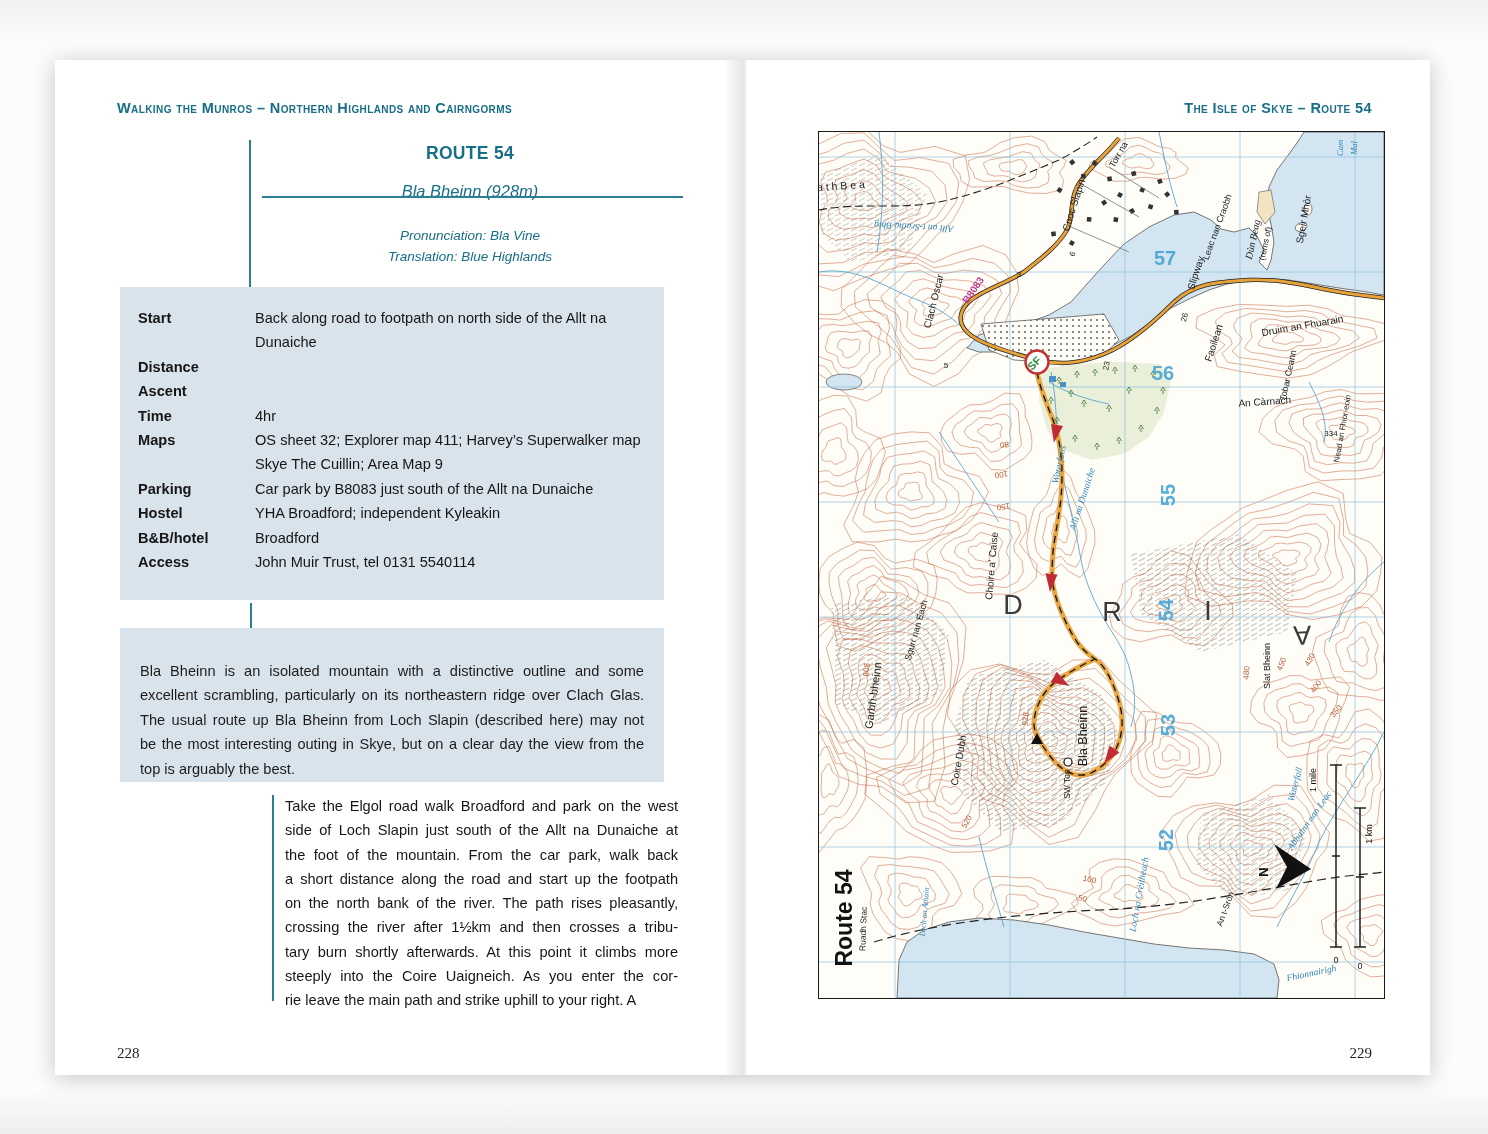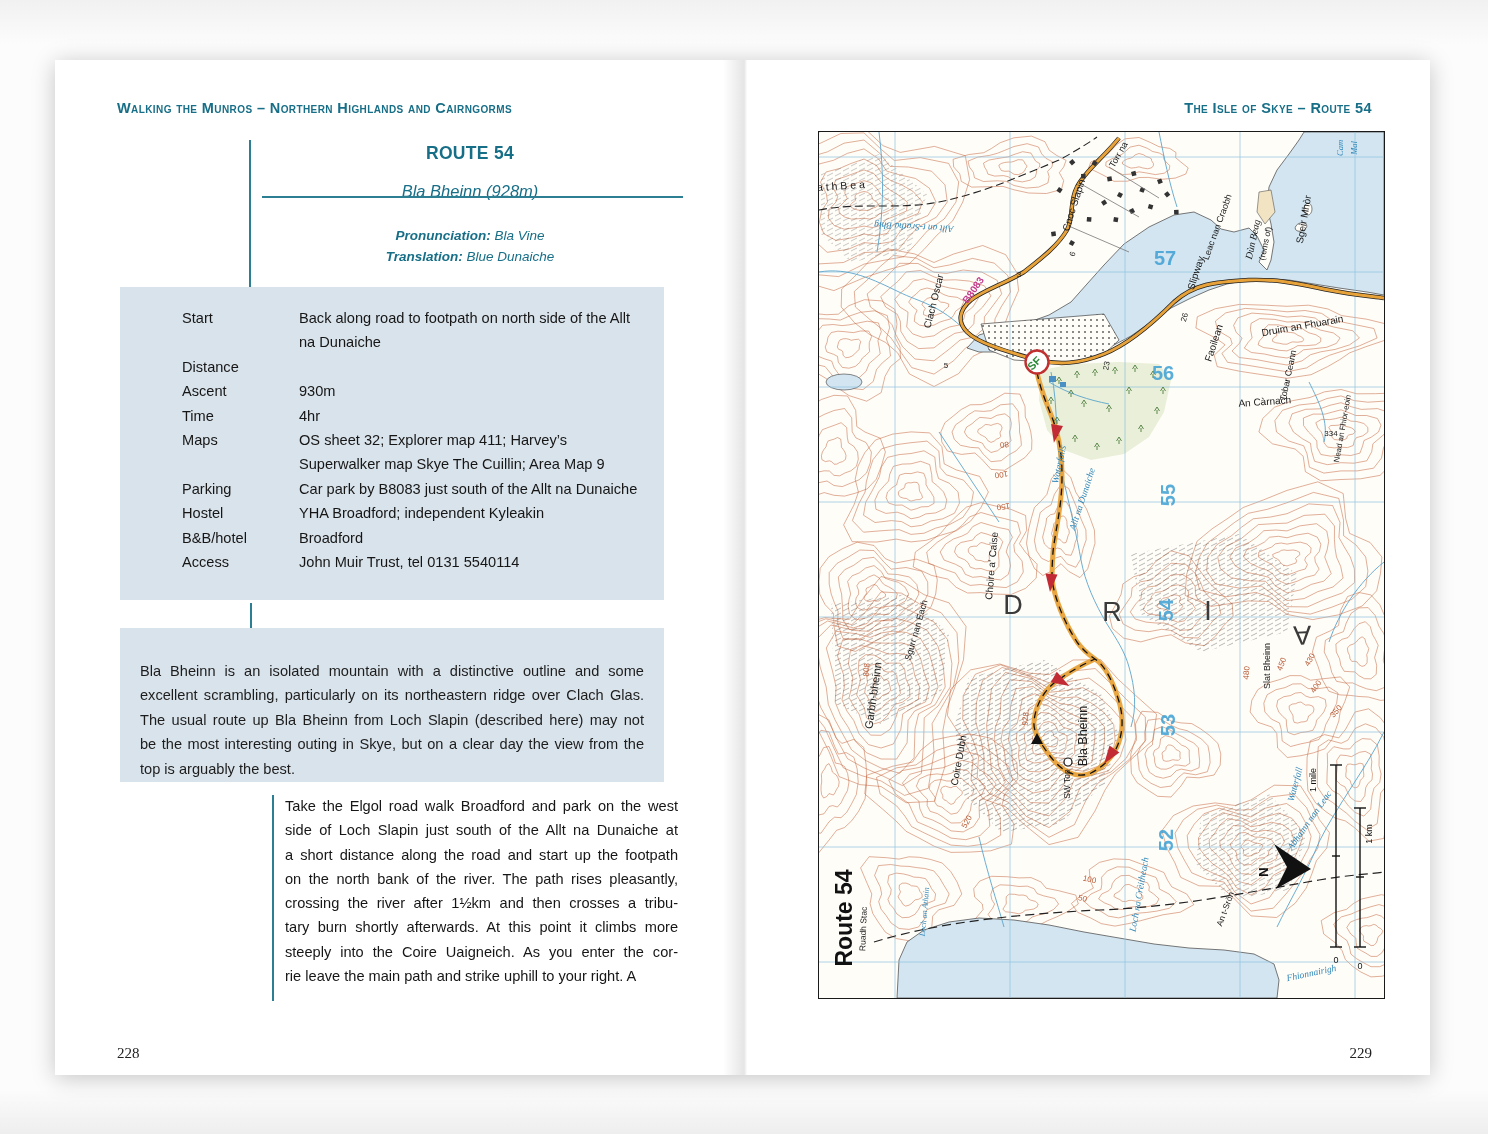--- a/index.html
+++ b/index.html
@@ -9,26 +9,26 @@
           box-shadow:0 3px 22px rgba(0,0,0,.22);}
   .crease{position:absolute;left:668px;top:0;width:44px;height:100%;
           background:linear-gradient(90deg,rgba(0,0,0,0) 0%,rgba(0,0,0,.10) 48%,rgba(255,255,255,.4) 55%,rgba(0,0,0,0) 100%);}
   .running{position:absolute;font-variant:small-caps;font-weight:700;font-size:14.5px;letter-spacing:.4px;color:#176e87;}
   .vrule{position:absolute;width:2px;background:#2c7f93;}
   .titleblock{position:absolute;left:207px;width:416px;text-align:center;color:#176e87;}
   .route-title{font-size:17.5px;font-weight:700;letter-spacing:.3px;}
   .route-sub{font-size:16.5px;font-style:italic;margin-top:18px;}
   .hr-teal{position:absolute;left:207px;width:421px;height:1.5px;background:#2c7f93;}
   .pronline{position:absolute;left:207px;width:416px;text-align:center;font-size:13.5px;color:#176e87;}
-  .pronline b{font-style:italic;font-weight:700;}
+  .pronline b{font-style:italic;font-weight:400;}
   .pronline i{font-style:italic;}
   .infobox{position:absolute;left:65px;top:227px;width:544px;height:313px;background:#d9e3eb;box-sizing:border-box;
            padding:19px 18px 0 18px;font-size:14.6px;color:#161616;}
   .irow{display:flex;line-height:24.4px;}
-  .irow .lab{width:117px;flex:0 0 117px;font-weight:400;margin-left:44px;}
+  .irow .lab{width:117px;flex:0 0 117px;font-weight:700;}
   .irow .val{flex:1;}
   .introbox{position:absolute;left:65px;top:568px;width:544px;height:154px;background:#d9e3eb;box-sizing:border-box;
             padding:31px 20px 0 20px;font-size:14.6px;color:#1d1d1d;}
   .introbox .ln{line-height:24.4px;text-align:justify;text-align-last:justify;white-space:nowrap;}
   .introbox .ln:last-child{text-align-last:left;}
   .bodypara{position:absolute;left:230px;top:734px;width:393px;font-size:14.6px;color:#161616;}
   .bodypara .ln{line-height:24.3px;text-align:justify;text-align-last:justify;white-space:nowrap;}
   .bodypara .ln:last-child{text-align-last:left;}
   .pagenum{position:absolute;font-size:15px;color:#222;font-family:"Liberation Serif",serif;margin-top:40px;}
   .mapframe{position:absolute;left:763px;top:71px;width:565px;height:866px;border:1.6px solid #1a1a1a;background:#fffdf8;}
@@ -49,34 +49,33 @@
       <div class="route-sub">Bla Bheinn (928m)</div>
     </div>
     <div class="hr-teal" style="top:136px;"></div>
 
     <div class="pronline" style="top:168px;">
       <b>Pronunciation:</b>
       <i>Bla Vine</i>
     </div>
     <div class="pronline" style="top:189px;">
       <b>Translation:</b>
-      <i>Blue Dunaiche</i>
+      <i>Blue Highlands</i>
     </div>
 
     <div class="infobox">
       <div class="irow">
           <div class="lab">Start</div>
           <div class="val">Back along road to footpath on north side of the Allt na Dunaiche</div>
         </div>
       <div class="irow">
           <div class="lab">Distance</div>
         </div>
       <div class="irow">
           <div class="lab">Ascent</div>
-          <div class="val">930m</div>
         </div>
       <div class="irow">
           <div class="lab">Time</div>
           <div class="val">4hr</div>
         </div>
       <div class="irow">
           <div class="lab">Maps</div>
           <div class="val">OS sheet 32; Explorer map 411; Harvey’s Superwalker map Skye The Cuillin; Area Map 9</div>
         </div>
       <div class="irow">
@@ -104,20 +103,21 @@
         <div class="ln">excellent scrambling, particularly on its northeastern ridge over Clach Glas.</div>
         <div class="ln">The usual route up Bla Bheinn from Loch Slapin (described here) may not</div>
         <div class="ln">be the most interesting outing in Skye, but on a clear day the view from the</div>
         <div class="ln">top is arguably the best.</div>
       </div>
 
     <div class="vrule" style="left:217px;top:735px;height:206px;"></div>
     <div class="bodypara" id="bodypara">
         <div class="ln">Take the Elgol road walk Broadford and park on the west</div>
         <div class="ln">side of Loch Slapin just south of the Allt na Dunaiche at</div>
+        <div class="ln">the foot of the mountain. From the car park, walk back</div>
         <div class="ln">a short distance along the road and start up the footpath</div>
         <div class="ln">on the north bank of the river. The path rises pleasantly,</div>
         <div class="ln">crossing the river after 1½km and then crosses a tribu-</div>
         <div class="ln">tary burn shortly afterwards. At this point it climbs more</div>
         <div class="ln">steeply into the Coire Uaigneich. As you enter the cor-</div>
         <div class="ln">rie leave the main path and strike uphill to your right. A</div>
       </div>
 
     <div class="pagenum" style="left:62px;top:945px;">228</div>
 

